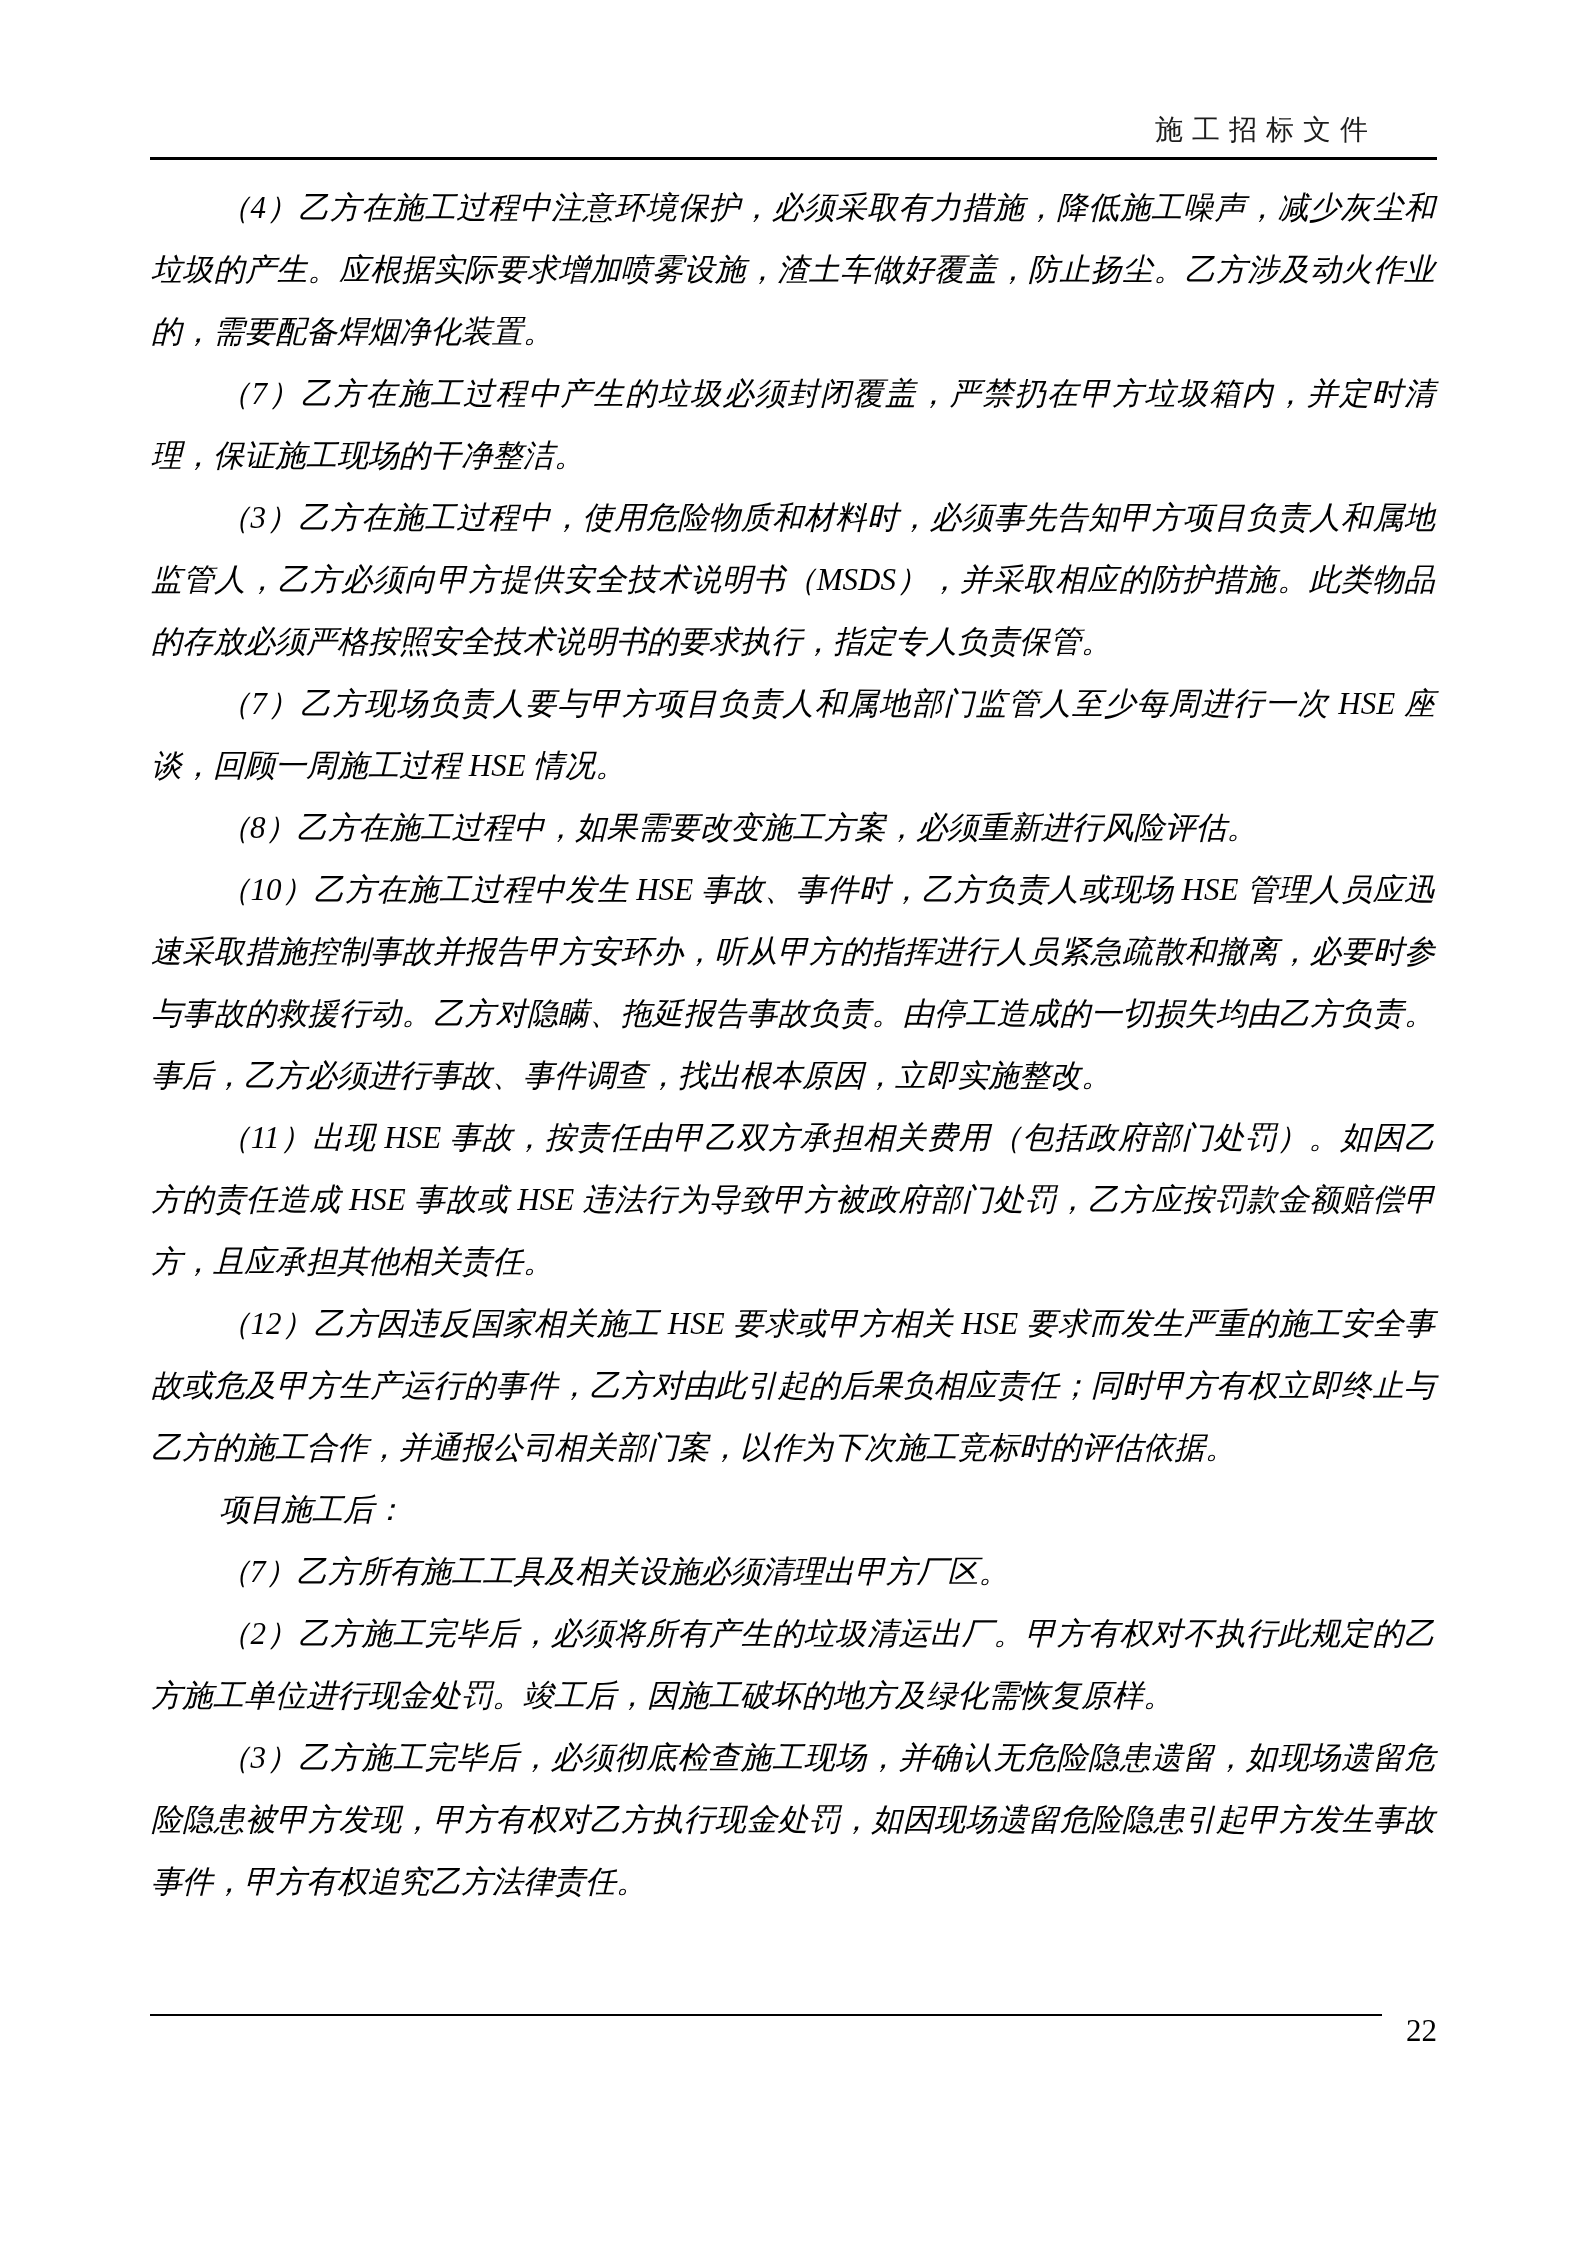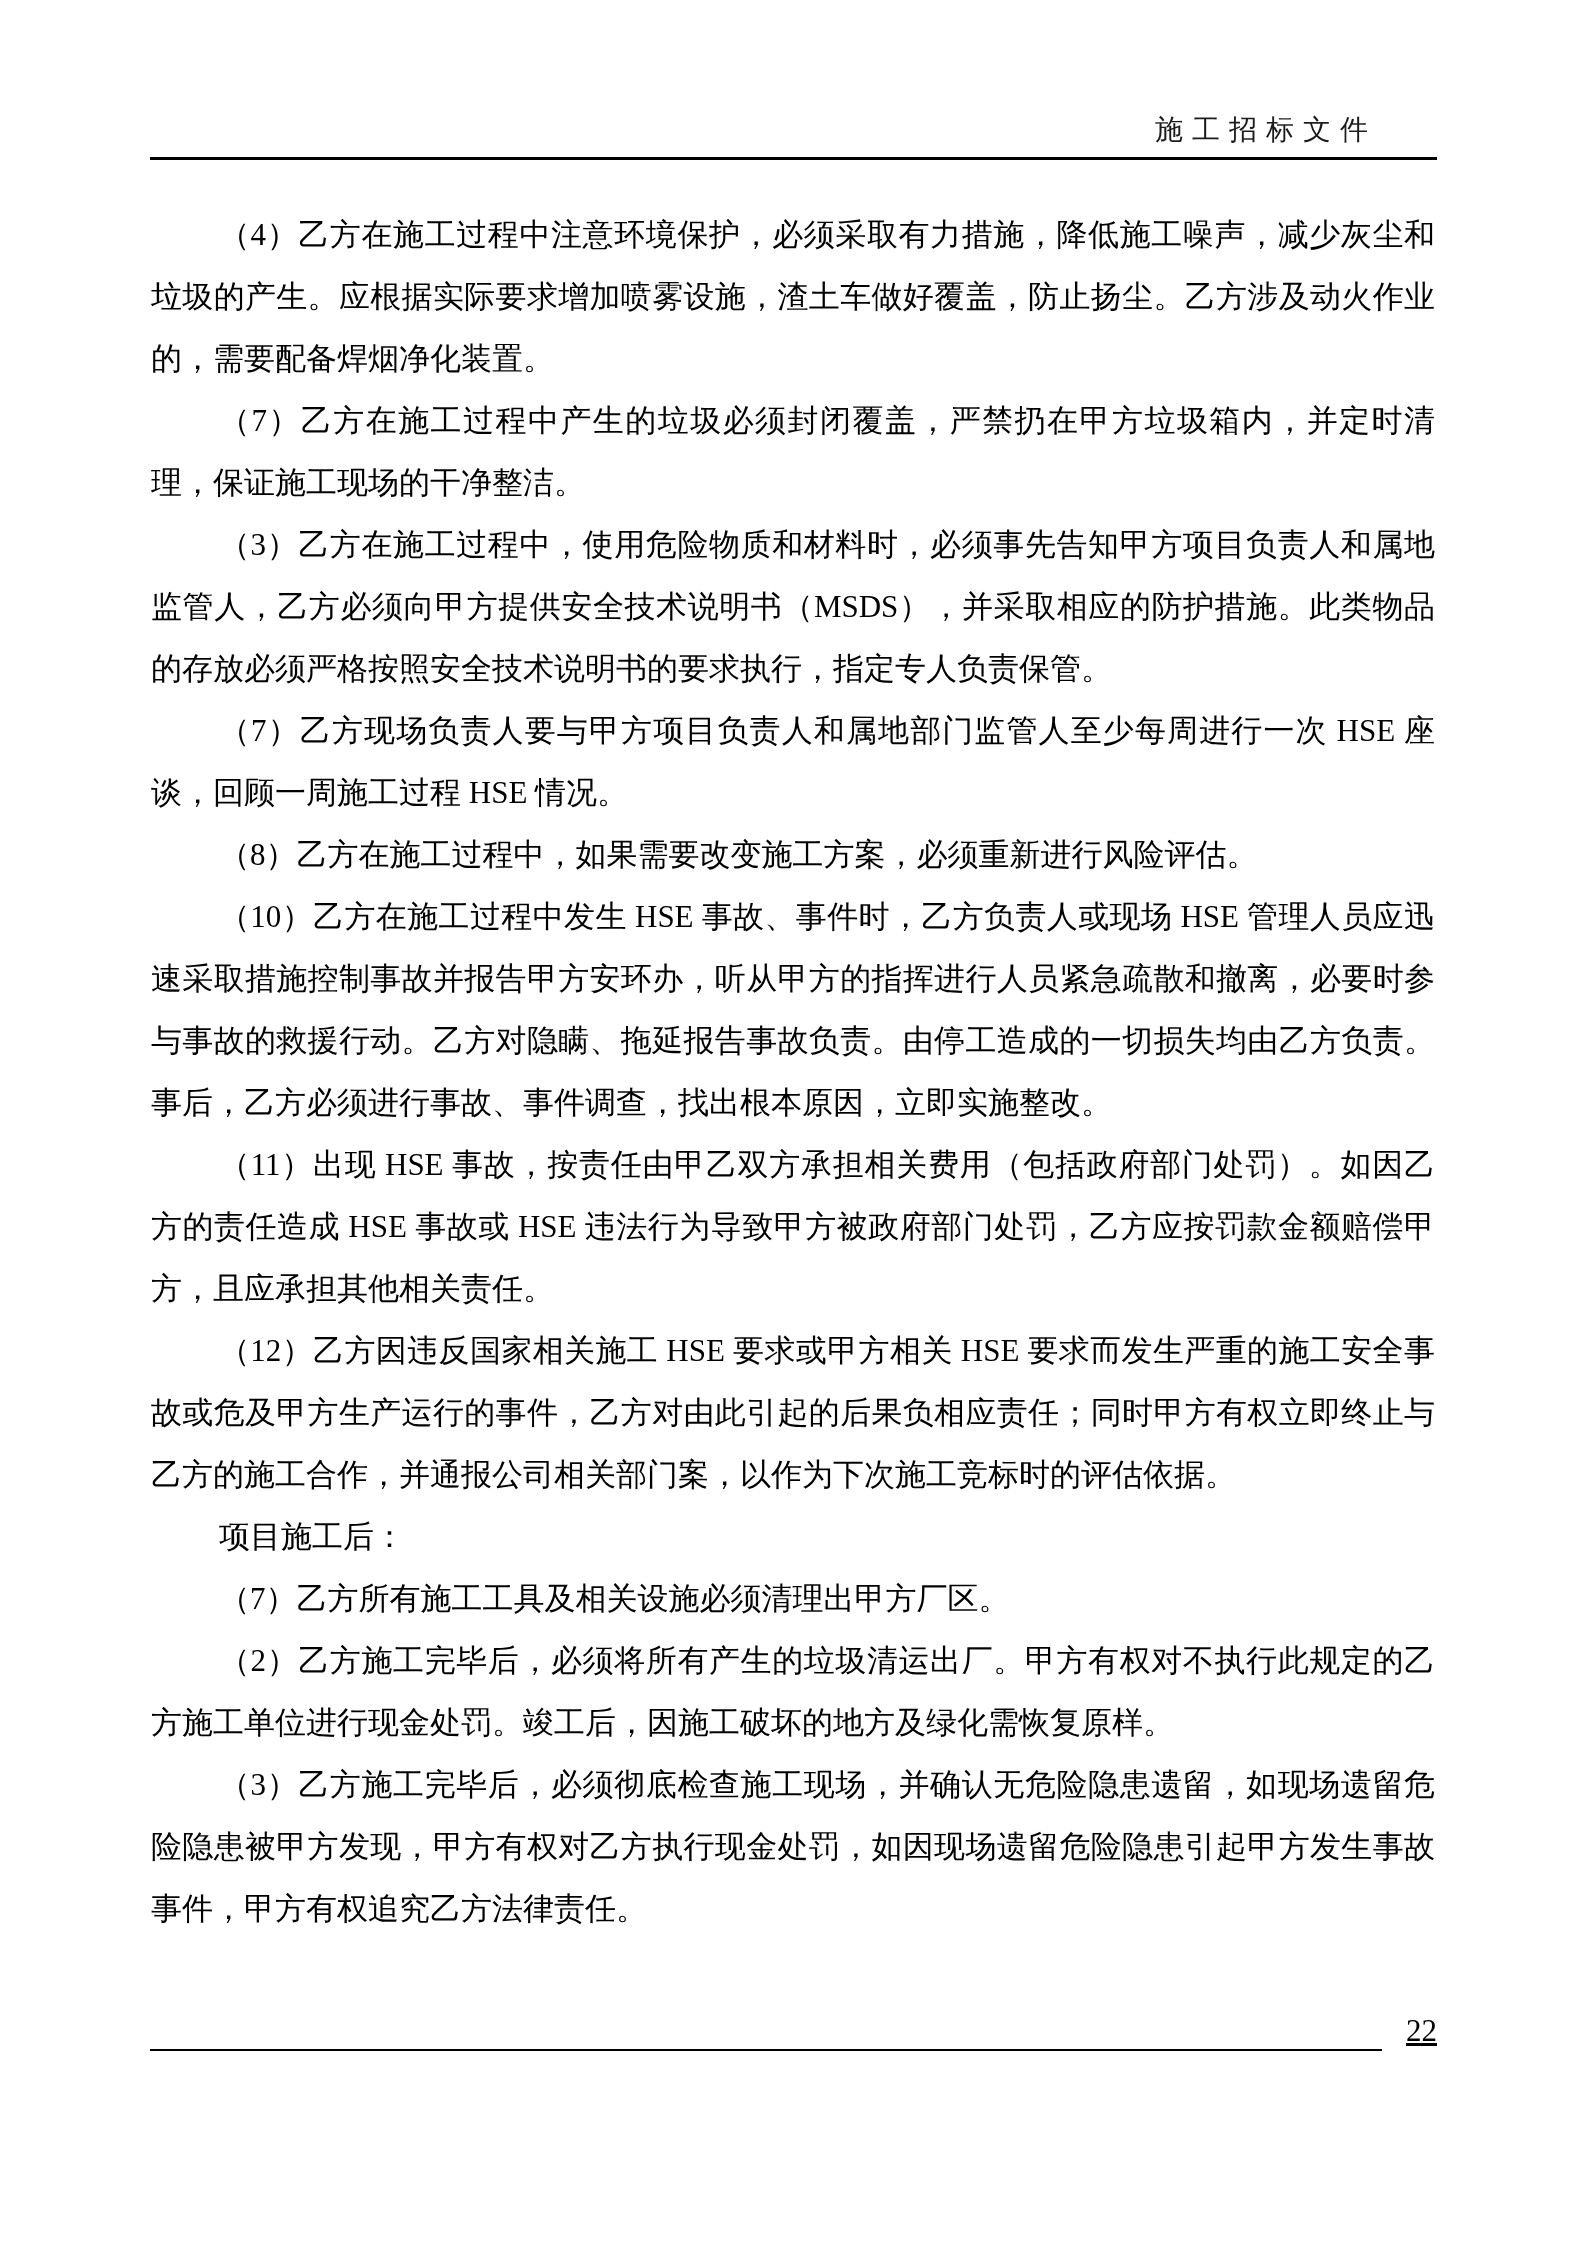--- a/index.html
+++ b/index.html
@@ -34,42 +34,42 @@
     letter-spacing: 9px;
     font-weight: 400;
     color: #1c1c1c;
     margin-right: 60px;
     white-space: nowrap;
   }
   
   .doc-body {
     position: absolute;
     left: 151px;
-    top: 196px;
+    top: 169px;
     width: 1284px;
+    font-style: italic;
   }
   .doc-body p {
     margin: 0;
     font-size: 31px;
     line-height: 62px;
     text-align: justify;
     text-justify: inter-ideograph;
     text-indent: 68px;
     word-break: break-all;
     color: #000000;
   }
   
   .page-footer {
     position: absolute;
     left: 150px;
     top: 2006px;
     width: 1287px;
     display: flex;
-    align-items: flex-end;
-    text-decoration: underline;
+    align-items: flex-start;
   }
   .footer-rule {
     flex: 1 1 auto;
     height: 0;
     border-bottom: 2px solid #000000;
   }
   .page-number {
     flex: 0 0 auto;
     margin-left: 24px;
     margin-bottom: 4px;

